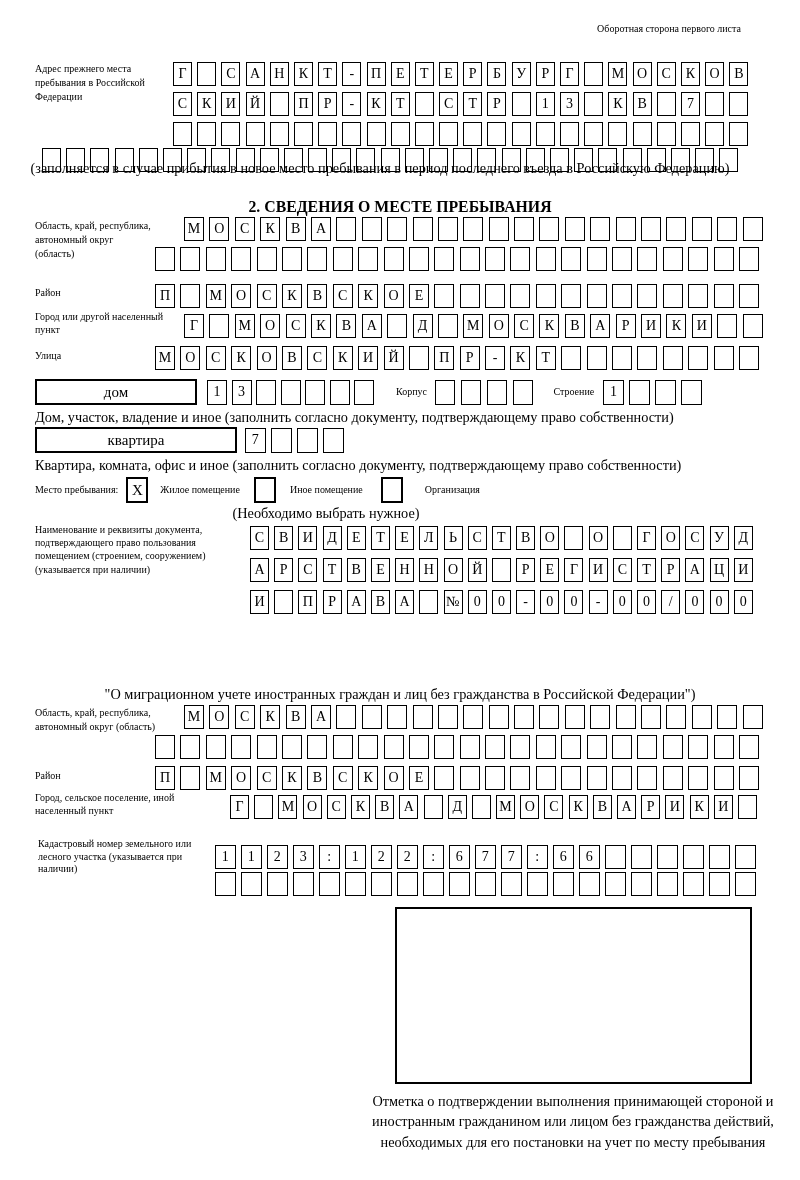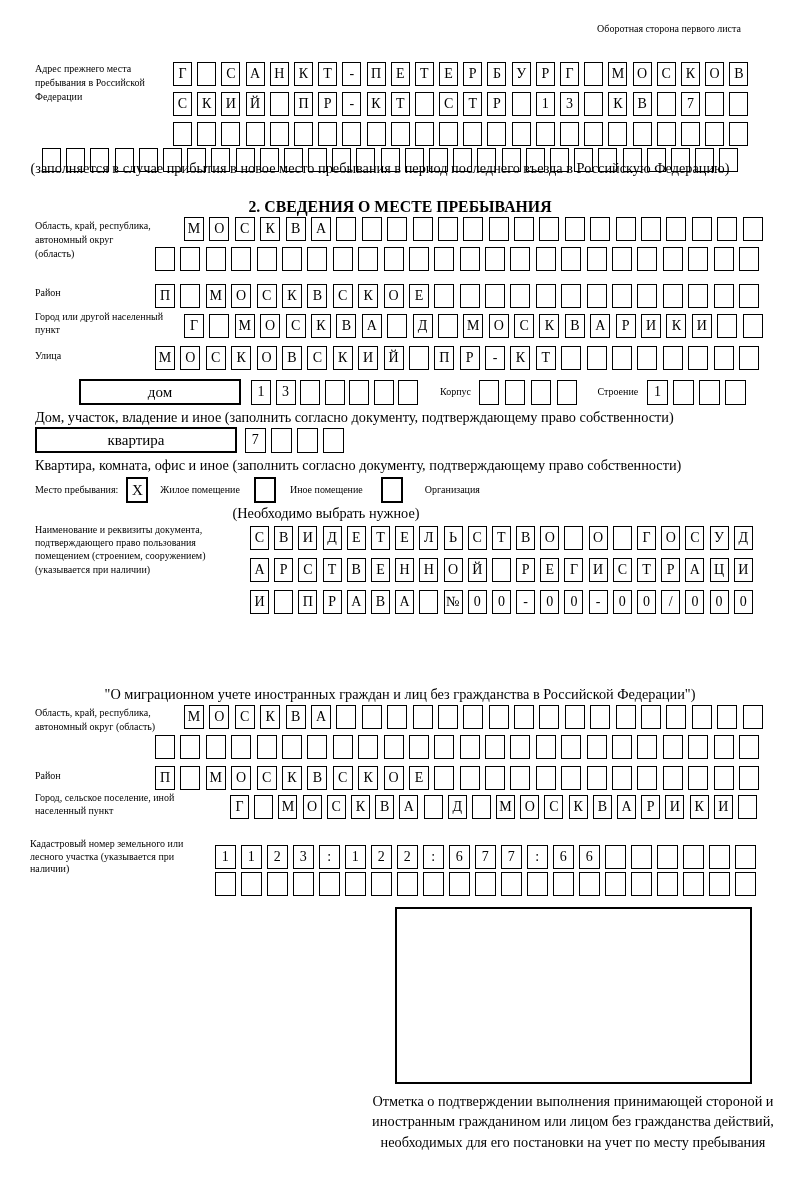--- a/index.html
+++ b/index.html
@@ -296,21 +296,21 @@
       <span class="cbox"></span>
       <span class="cbox"></span>
       <span class="cbox"></span>
       <span class="cbox"></span>
       <span class="cbox"></span>
       <span class="cbox"></span>
       <span class="cbox"></span>
     </div>
 
   <div class="inlinerow" style="left:35px; top:379px;">
-    <span class="bigfield" style="width:162px;margin-left:44px;">дом</span>
+    <span class="bigfield" style="width:162px;">дом</span>
     <span class="minirow" style="margin-left:10px;">
         <span class="cbox">1</span>
         <span class="cbox">3</span>
         <span class="cbox"></span>
         <span class="cbox"></span>
         <span class="cbox"></span>
         <span class="cbox"></span>
         <span class="cbox"></span>
       </span>
     <span class="lbl" style="margin-left:22px;">Корпус</span>
@@ -525,21 +525,21 @@
       <span class="cbox">К</span>
       <span class="cbox">В</span>
       <span class="cbox">А</span>
       <span class="cbox">Р</span>
       <span class="cbox">И</span>
       <span class="cbox">К</span>
       <span class="cbox">И</span>
       <span class="cbox"></span>
     </div>
 
-  <div class="abs lbl" style="left:30px; top:838px; width:172px; line-height:1.27;">Кадастровый номер земельного или лесного участка (указывается при наличии)</div>
+  <div class="abs lbl" style="left:38px; top:838px; width:172px; line-height:1.27;">Кадастровый номер земельного или лесного участка (указывается при наличии)</div>
   <div class="boxrow p26" style="left:215px; top:845px;">
       <span class="cbox">1</span>
       <span class="cbox">1</span>
       <span class="cbox">2</span>
       <span class="cbox">3</span>
       <span class="cbox">:</span>
       <span class="cbox">1</span>
       <span class="cbox">2</span>
       <span class="cbox">2</span>
       <span class="cbox">:</span>

